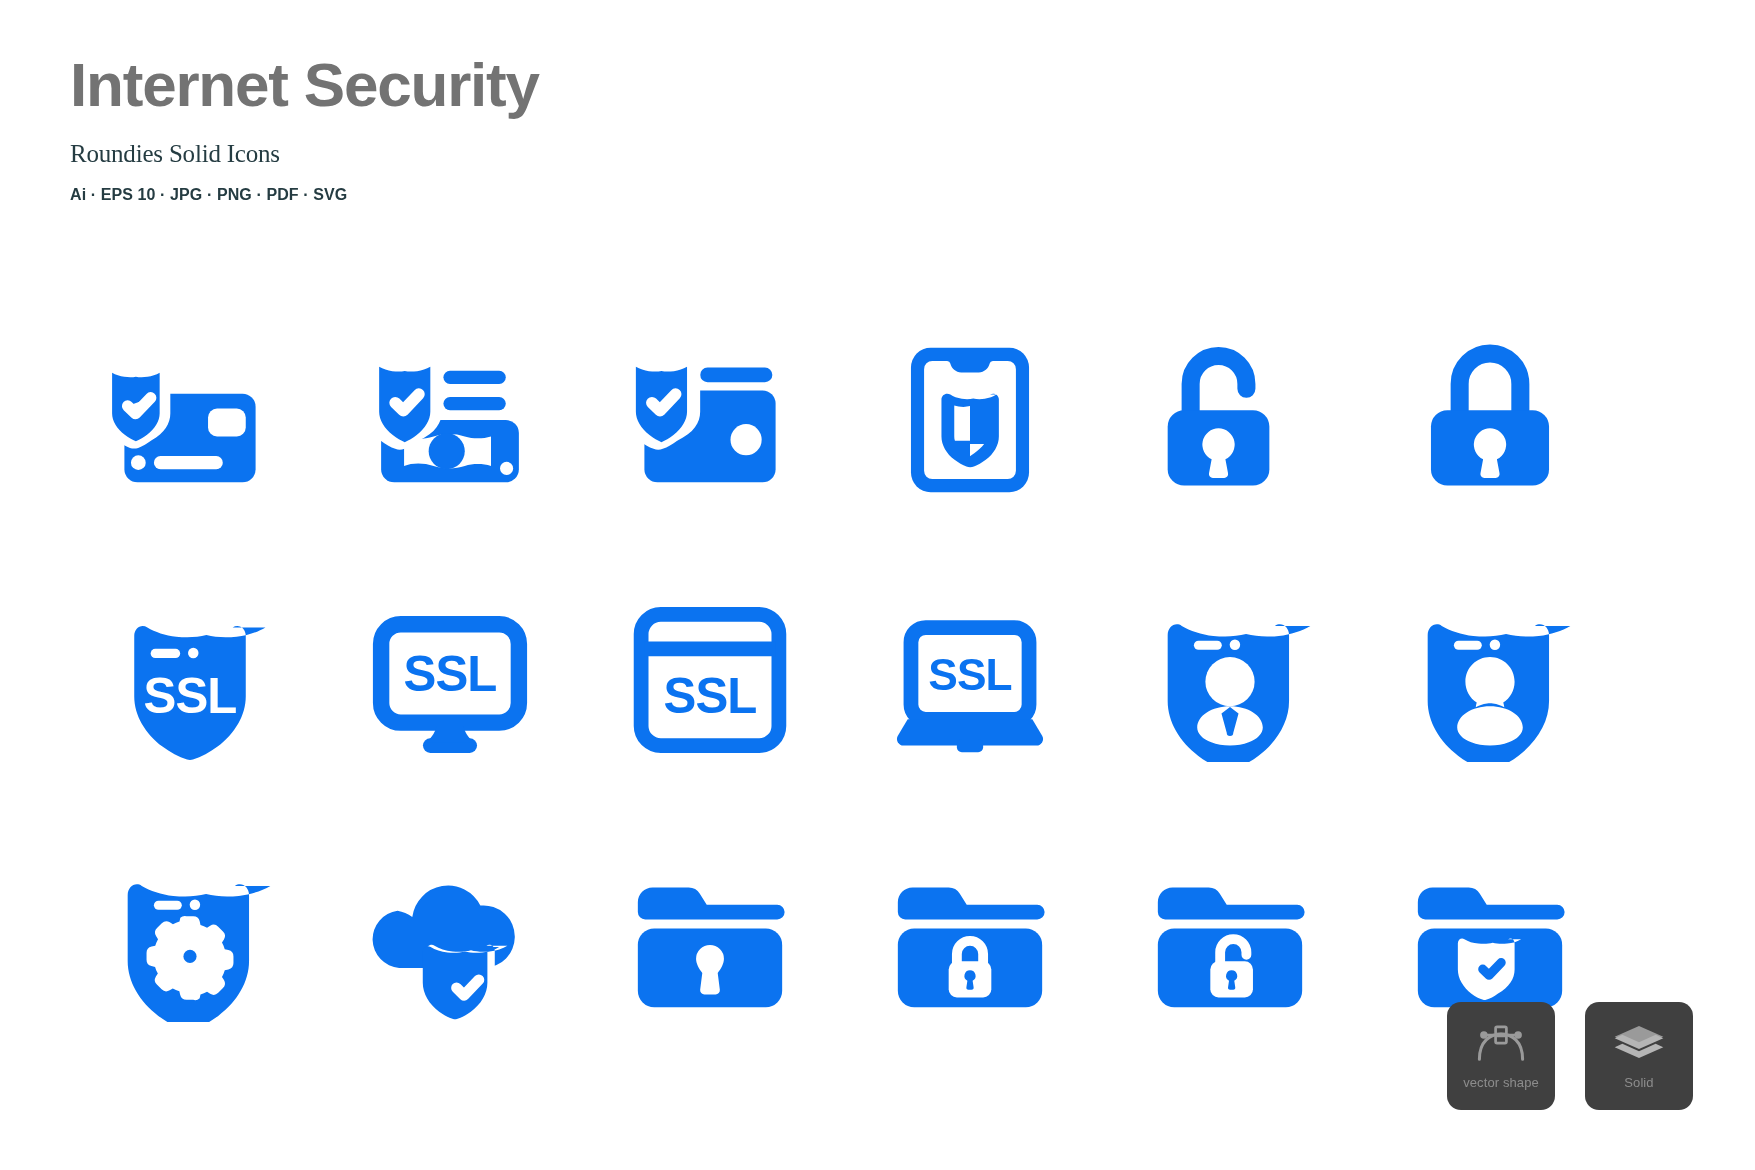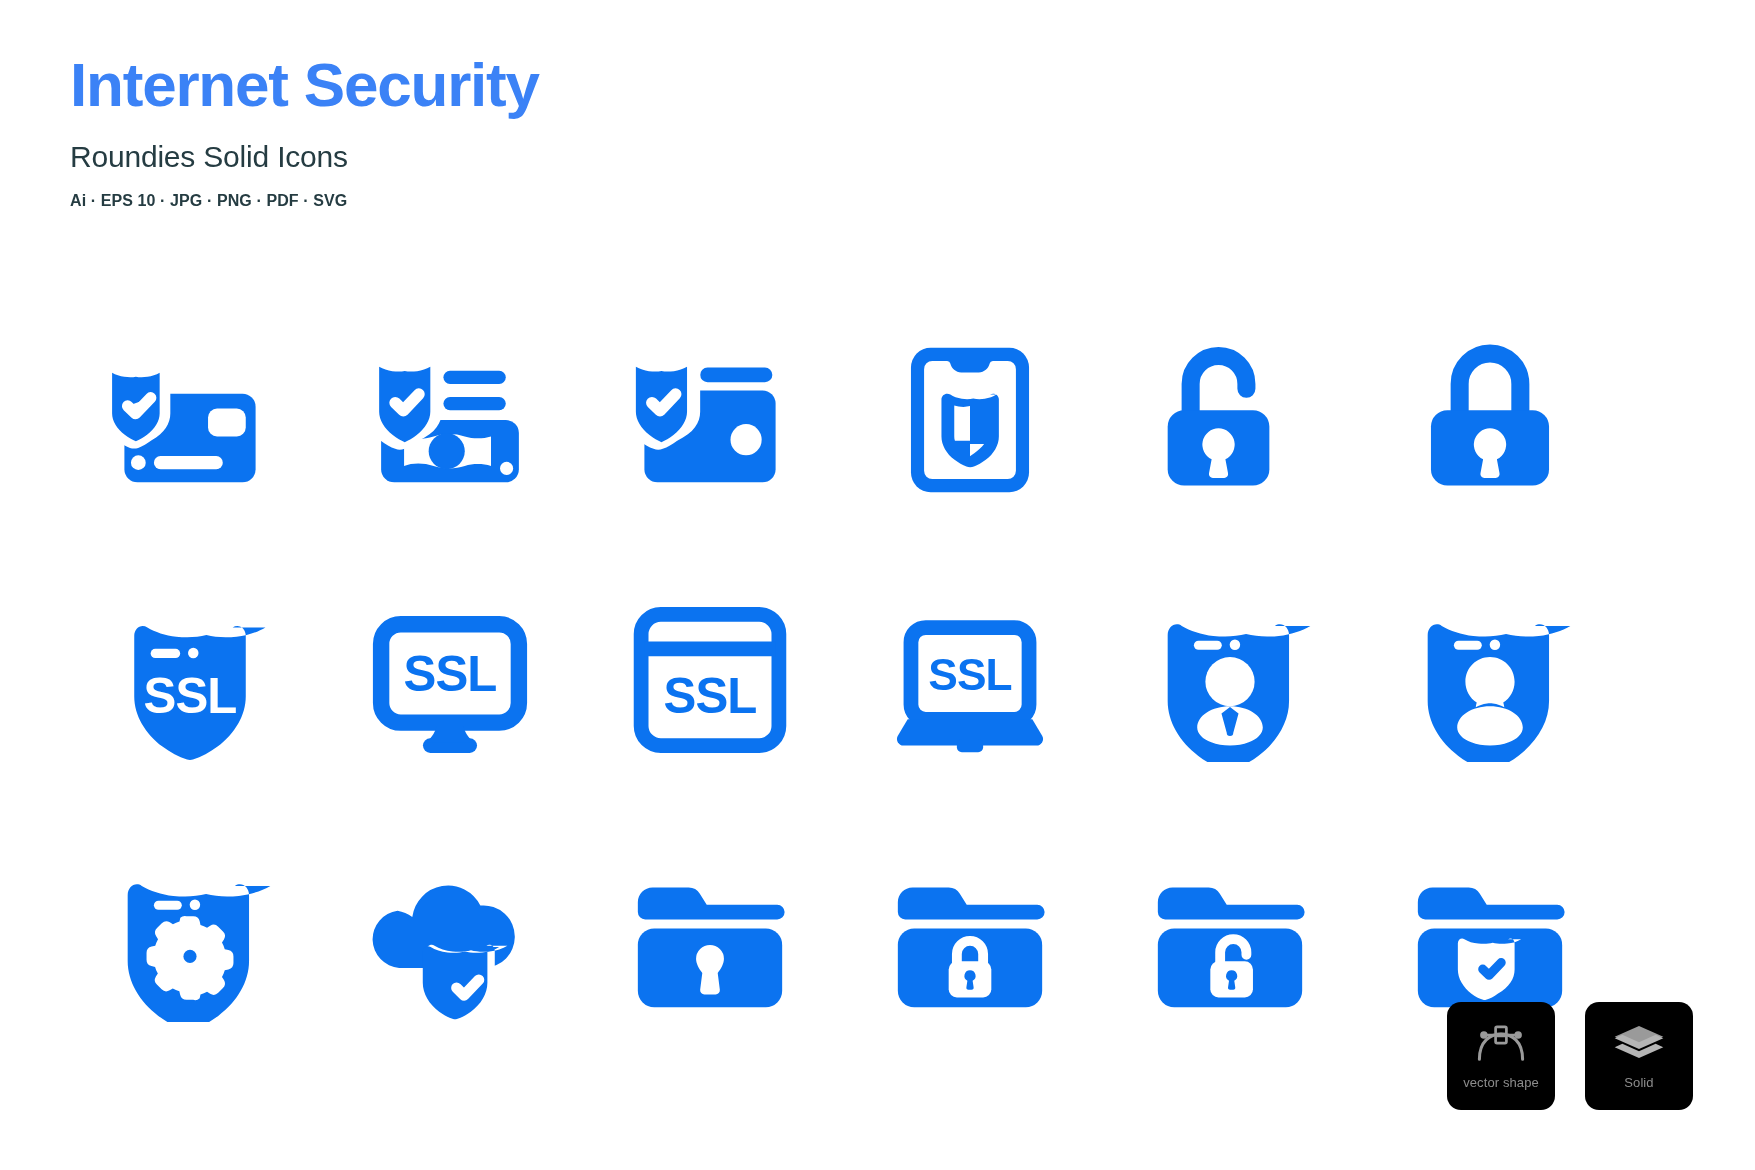--- a/index.html
+++ b/index.html
@@ -24,32 +24,33 @@
   
   .header {
     position: absolute;
     left: 70px;
     top: 52px;
     width: 900px;
   }
   .title {
     font-size: 62px;
     font-weight: 700;
-    color: #3b82f6;
+    color: #737373;
     letter-spacing: -1.2px;
     line-height: 1.06;
     margin: 0;
     white-space: nowrap;
   }
   .subtitle {
-    font-size: 30px;
+    font-size: 25px;
     font-weight: 400;
     color: #253c42;
     margin: 22px 0 0 0;
     letter-spacing: -0.2px;
+    font-family: Liberation Serif, serif;
   }
   .formats {
     font-size: 16px;
     font-weight: 700;
     color: #253c42;
     margin: 18px 0 0 0;
     letter-spacing: 0.1px;
   }
 
   
@@ -80,21 +81,21 @@
     position: absolute;
     right: 62px;
     bottom: 60px;
     display: flex;
     gap: 30px;
   }
   .badge {
     width: 108px;
     height: 108px;
     border-radius: 14px;
-    background: #000000;
+    background: #404040;
     display: flex;
     flex-direction: column;
     align-items: center;
     justify-content: center;
     gap: 10px;
   }
   .badge svg {
     display: block;
     width: 54px;
     height: 42px;

